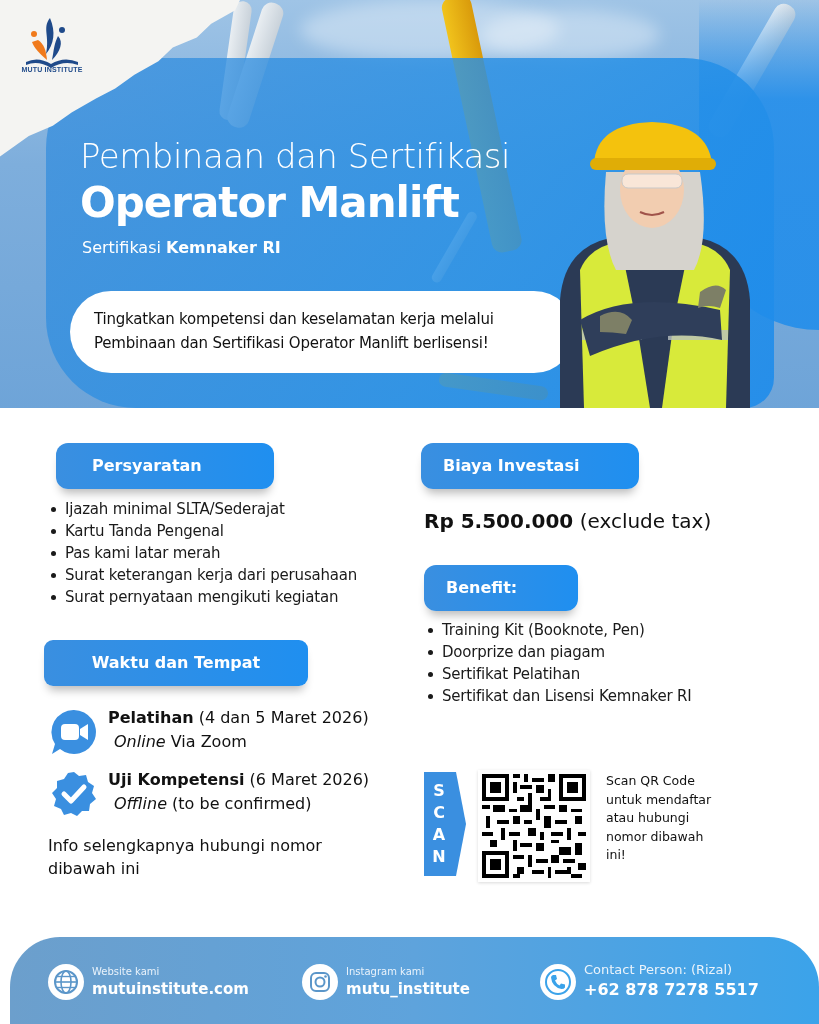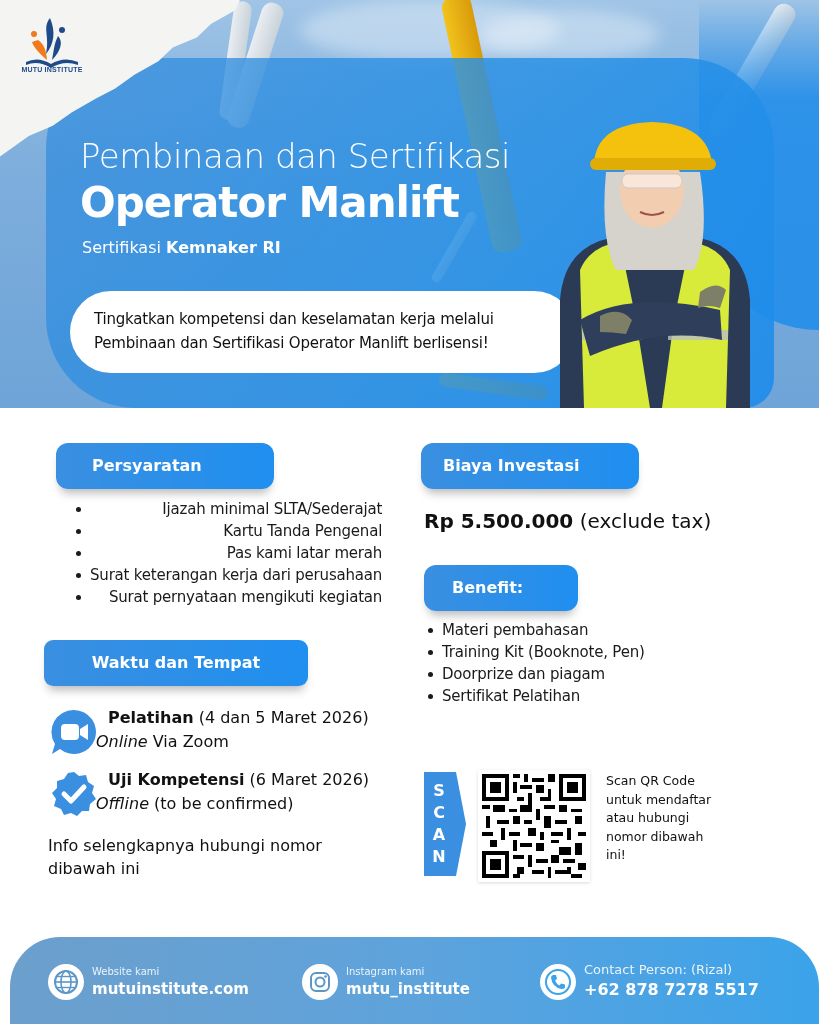--- a/index.html
+++ b/index.html
@@ -66,21 +66,21 @@
   ul.bullets li { position: relative; padding-left: 16px; white-space: nowrap; letter-spacing: -0.2px; }
   ul.bullets li::before { content: ""; position: absolute; left: 2px; top: 9px; width: 5px; height: 5px; border-radius: 50%; background: #1a1a1a; }
 
   .price { position: absolute; left: 424px; top: 509px; font-size: 20px; white-space: nowrap; color: #111; }
   .price b { font-weight: 700; text-align: right; }
 
   .event { position: absolute; left: 48px; width: 360px; height: 52px; }
   .event .ic { position: absolute; left: 2px; top: 2px; width: 48px; height: 48px; }
   .event .t1 { position: absolute; left: 60px; top: 2px; font-size: 16px; white-space: nowrap; color:#111; }
   .event .t1 b { font-weight: 700; }
-  .event .t2 { position: absolute; left: 48px; top: 26px; font-size: 16px; white-space: nowrap; color:#111;text-align:right; }
+  .event .t2 { position: absolute; left: 66px; top: 26px; font-size: 16px; white-space: nowrap; color:#111;text-align:right; }
   .event .t2 i { font-style: italic; }
 
   .info { position: absolute; left: 48px; top: 834px; width: 340px; font-size: 16px; line-height: 23px; color: #111; }
 
   .scan-tab { position: absolute; left: 424px; top: 772px; width: 42px; height: 104px; }
   .scan-letters { position: absolute; left: 424px; top: 780px; width: 30px; text-align: center; color: #fff; font-weight: 700; font-size: 16px; line-height: 22px; }
   .qr { position: absolute; left: 478px; top: 770px; width: 112px; height: 112px; background: #fff; box-shadow: 0 1px 3px rgba(0,0,0,0.15); }
   .qr-text { position: absolute; left: 606px; top: 772px; width: 110px; font-size: 12.5px; line-height: 18.5px; color:#111; }
 
   
@@ -155,41 +155,41 @@
 
   <path d="M44 44 Q46 4 102 2 Q158 4 162 44 Z" fill="#f4c20d"></path>
   <rect x="40" y="38" width="126" height="12" rx="6" fill="#e0ad06"></rect>
 </svg>
 
 <div class="hero-bottom-mask"></div>
 
 <div class="pill" style="left:56px;top:443px;width:218px;padding-left:36px;">
   <span>Persyaratan</span>
 </div>
-<ul class="bullets" style="left:74px;top:498px;text-align:right;">
+<ul class="bullets" style="left:49px;top:498px;">
   <li>Ijazah minimal SLTA/Sederajat</li>
   <li>Kartu Tanda Pengenal</li>
   <li>Pas kami latar merah</li>
   <li>Surat keterangan kerja dari perusahaan</li>
   <li>Surat pernyataan mengikuti kegiatan</li>
 </ul>
 
 <div class="pill" style="left:421px;top:443px;width:218px;padding-left:22px;">
   <span>Biaya Investasi</span>
 </div>
 <div class="price"><b>Rp 5.500.000</b><span> (exclude tax)</span></div>
 
-<div class="pill" style="left:424px;top:565px;width:154px;padding-left:28px;">
+<div class="pill" style="left:424px;top:565px;width:154px;padding-left:22px;">
   <span>Benefit:</span>
 </div>
 <ul class="bullets" style="left:426px;top:619px;">
-  <li>Materi pembahasan</li>
   <li>Training Kit (Booknote, Pen)</li>
   <li>Doorprize dan piagam</li>
   <li>Sertifikat Pelatihan</li>
+  <li>Sertifikat dan Lisensi Kemnaker RI</li>
 </ul>
 
 <div class="pill" style="left:44px;top:640px;width:264px;text-align:center;border-radius:9px;">
   <span>Waktu dan Tempat</span>
 </div>
 
 <div class="event" style="top:706px;">
   <svg class="ic" viewBox="0 0 48 48">
     <path d="M24 2 A22 22 0 1 1 10 41 L2 46 L5 36 A22 22 0 0 1 24 2 Z" fill="#3a8fe0"></path>
     <rect x="11" y="16" width="18" height="16" rx="4" fill="#fff"></rect>

